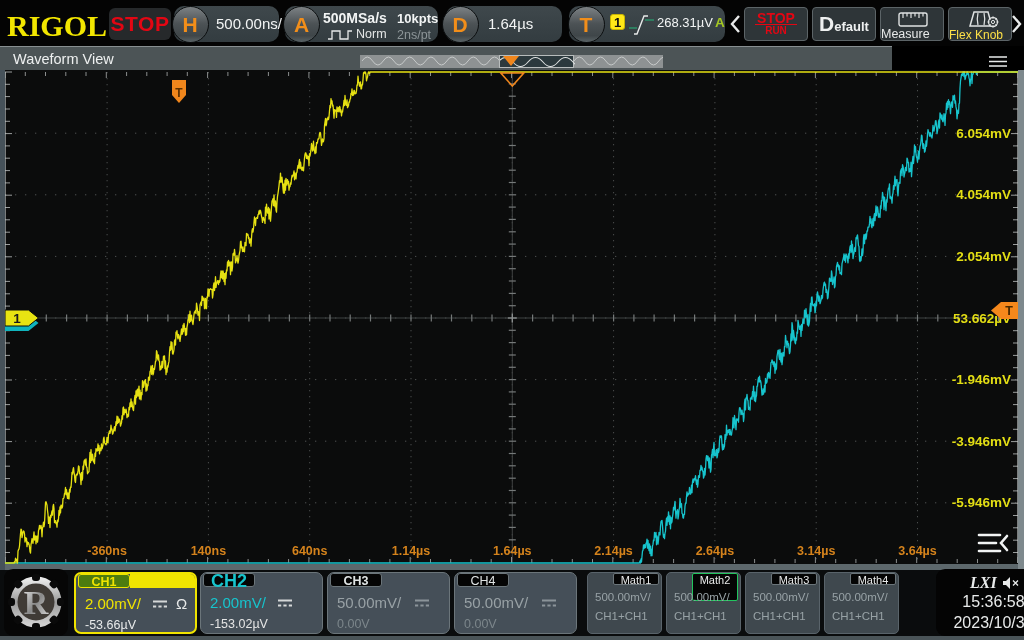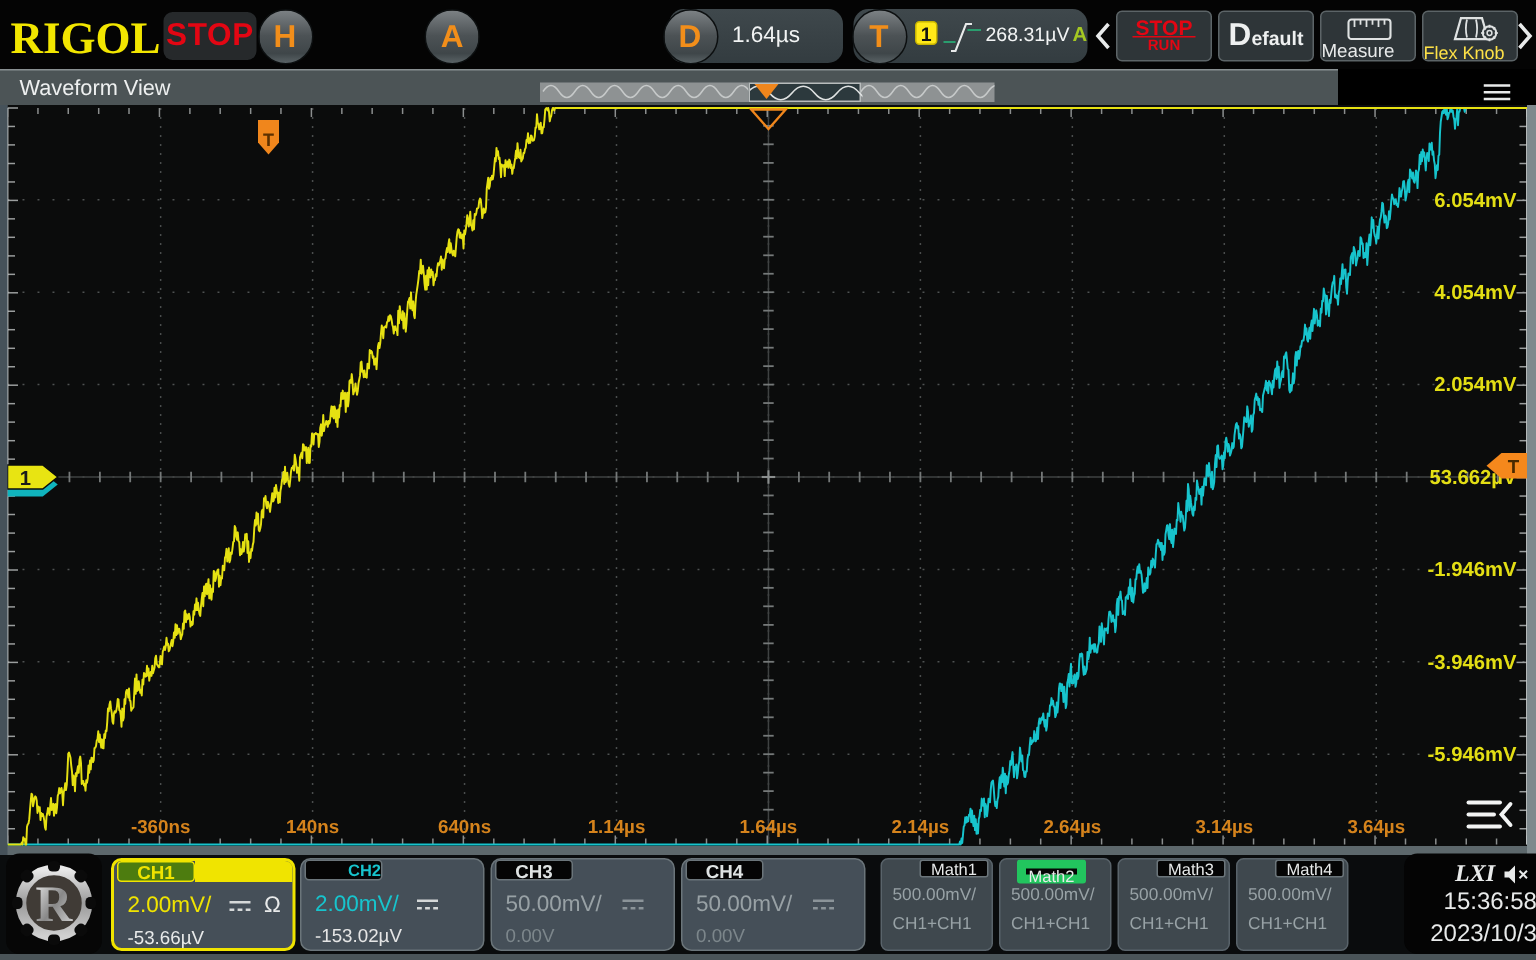--- a/index.html
+++ b/index.html
@@ -24,20 +24,32 @@
 #bezel { position:absolute; left:0; top:564px; width:1024px; height:6px; background:#5d686c; }
 #btmstrip { position:absolute; left:0; top:636px; width:1024px; height:4px; background:#4a5458; }
 #lbez { position:absolute; left:0; top:70px; width:5px; height:566px; background:#46525a; }
 #rbez { position:absolute; left:1018px; top:70px; width:6px; height:566px; background:#7e898d; }
 </style></head>
 <body>
 
 <div id="topbar">
  <div id="rigol">RIGOL</div>
  <div id="stoplbl">STOP</div>
+ <div class="cap" style="left:174px;width:105px">
+      <div class="captext" style="left:42px">500.00ns/</div>
+    </div>
+ <div class="cap" style="left:285px;width:153px">
+   <div style="position:absolute;left:38px;top:4px;font-size:14px;color:#f2f4f4;font-weight:bold">500MSa/s</div>
+   <svg style="position:absolute;left:42px;top:22px" width="26" height="14" viewBox="0 0 26 14">
+        <path d="M1 11 h4 v-8 h8 v8 h8 v-8 h4" fill="none" stroke="#e8eaea" stroke-width="1.3"></path>
+      </svg>
+   <div style="position:absolute;left:71px;top:21px;font-size:12.5px;color:#e4e6e6">Norm</div>
+   <div style="position:absolute;left:112px;top:5px;font-size:13px;color:#f2f4f4;font-weight:bold">10kpts</div>
+   <div style="position:absolute;left:112px;top:22px;font-size:12.5px;color:#8d9598">2ns/pt</div>
+ </div>
  <div class="cap" style="left:446px;width:116px">
       <div class="captext" style="left:42px">1.64µs</div>
     </div>
  <div class="cap" style="left:569px;width:156px">
    <div style="position:absolute;left:41px;top:8px;width:15px;height:16px;background:#ffe818;border-radius:3px;border:1px solid #c8b400;color:#111;font-weight:bold;font-size:13px;text-align:center;line-height:16px">1</div>
    <svg style="position:absolute;left:59px;top:6px" width="27" height="25" viewBox="0 0 27 25">
         <path d="M1 16 h8" stroke="#2a9d6e" stroke-width="1.3" fill="none"></path>
         <path d="M17 8 h9" stroke="#2a9d6e" stroke-width="1.3" fill="none"></path>
         <path d="M6 22 h3 l7 -18 h4" stroke="#e8eaea" stroke-width="1.4" fill="none"></path>
       </svg>
@@ -482,21 +494,21 @@
   <div style="position:absolute;left:9px;top:21px;font-size:15px;color:#f0e400">2.00mV/</div>
   <svg style="position:absolute;left:76px;top:26px" width="16" height="9" viewBox="0 0 16 9">
         <path d="M1 1.5 h14" stroke="#d5d8d8" stroke-width="1.8"></path>
         <path d="M1 6.5 h3.2 M6.4 6.5 h3.2 M11.8 6.5 h3.2" stroke="#d5d8d8" stroke-width="1.8"></path>
       </svg>
   <div style="position:absolute;left:100px;top:21px;font-size:15px;color:#e8eaea">Ω</div>
   <div style="position:absolute;left:9px;top:44px;font-size:12.5px;color:#e8eaea">-53.66µV</div>
 </div>
  <div class="chp" style="left:200px;border:1px solid #6b757a">
 
-  <div style="position:absolute;left:2px;top:0;width:52px;height:14px;background:#050505;border:1px solid #6b757a;border-radius:3px;color:#17c4cd;font-size:11px;font-weight:bold;text-align:right;line-height:14px">CH2</div>
+  <div style="position:absolute;left:2px;top:0;width:52px;height:14px;background:#050505;border:1px solid #6b757a;border-radius:3px;color:#17c4cd;font-size:18px;font-weight:bold;text-align:center;line-height:14px">CH2</div>
   <div style="position:absolute;left:9px;top:21px;font-size:15px;color:#17c4cd">2.00mV/</div>
   <svg style="position:absolute;left:76px;top:26px" width="16" height="9" viewBox="0 0 16 9">
         <path d="M1 1.5 h14" stroke="#d5d8d8" stroke-width="1.8"></path>
         <path d="M1 6.5 h3.2 M6.4 6.5 h3.2 M11.8 6.5 h3.2" stroke="#d5d8d8" stroke-width="1.8"></path>
       </svg>
 
   <div style="position:absolute;left:9px;top:44px;font-size:12.5px;color:#e5e5e5">-153.02µV</div>
 </div>
  <div class="chp" style="left:327px;border:1px solid #6b757a">
 
@@ -504,36 +516,36 @@
   <div style="position:absolute;left:9px;top:21px;font-size:15px;color:#98a1a5">50.00mV/</div>
   <svg style="position:absolute;left:86px;top:26px" width="16" height="9" viewBox="0 0 16 9">
         <path d="M1 1.5 h14" stroke="#8b9499" stroke-width="1.8"></path>
         <path d="M1 6.5 h3.2 M6.4 6.5 h3.2 M11.8 6.5 h3.2" stroke="#8b9499" stroke-width="1.8"></path>
       </svg>
 
   <div style="position:absolute;left:9px;top:44px;font-size:12.5px;color:#7c868b">0.00V</div>
 </div>
  <div class="chp" style="left:454px;border:1px solid #6b757a">
 
-  <div style="position:absolute;left:2px;top:0;width:52px;height:14px;background:#050505;border:1px solid #6b757a;border-radius:3px;color:#dfe3e3;font-size:12.5px;font-weight:bold;text-align:center;line-height:14px">CH4</div>
+  <div style="position:absolute;left:2px;top:0;width:52px;height:14px;background:#050505;border:1px solid #6b757a;border-radius:3px;color:#dfe3e3;font-size:12.5px;font-weight:normal;text-align:center;line-height:14px">CH4</div>
   <div style="position:absolute;left:9px;top:21px;font-size:15px;color:#98a1a5">50.00mV/</div>
   <svg style="position:absolute;left:86px;top:26px" width="16" height="9" viewBox="0 0 16 9">
         <path d="M1 1.5 h14" stroke="#8b9499" stroke-width="1.8"></path>
         <path d="M1 6.5 h3.2 M6.4 6.5 h3.2 M11.8 6.5 h3.2" stroke="#8b9499" stroke-width="1.8"></path>
       </svg>
 
   <div style="position:absolute;left:9px;top:44px;font-size:12.5px;color:#7c868b">0.00V</div>
 </div>
  <div class="mp" style="left:587px">
   <div style="position:absolute;right:2px;top:0;width:46px;height:12px;background:#050505;border:1px solid #6b757a;border-radius:2px;color:#e8eaea;font-size:11px;text-align:center;line-height:12px">Math1</div>
   <div style="position:absolute;left:7px;top:18px;font-size:11.5px;color:#98a2a6">500.00mV/</div>
   <div style="position:absolute;left:7px;top:37px;font-size:11.5px;color:#98a2a6">CH1+CH1</div>
 </div>
  <div class="mp" style="left:666px">
-  <div style="position:absolute;right:16px;top:0;width:46px;height:16px;background:#050505;border:6px solid #22c55e;border-radius:2px;color:#e8eaea;font-size:11px;text-align:center;line-height:12px">Math2</div>
+  <div style="position:absolute;right:2px;top:0;width:46px;height:28px;background:#050505;border:1px solid #22c55e;border-radius:2px;color:#e8eaea;font-size:11px;text-align:center;line-height:12px">Math2</div>
   <div style="position:absolute;left:7px;top:18px;font-size:11.5px;color:#98a2a6">500.00mV/</div>
   <div style="position:absolute;left:7px;top:37px;font-size:11.5px;color:#98a2a6">CH1+CH1</div>
 </div>
  <div class="mp" style="left:745px">
   <div style="position:absolute;right:2px;top:0;width:46px;height:12px;background:#050505;border:1px solid #6b757a;border-radius:2px;color:#e8eaea;font-size:11px;text-align:center;line-height:12px">Math3</div>
   <div style="position:absolute;left:7px;top:18px;font-size:11.5px;color:#98a2a6">500.00mV/</div>
   <div style="position:absolute;left:7px;top:37px;font-size:11.5px;color:#98a2a6">CH1+CH1</div>
 </div>
  <div class="mp" style="left:824px">
   <div style="position:absolute;right:2px;top:0;width:46px;height:12px;background:#050505;border:1px solid #6b757a;border-radius:2px;color:#e8eaea;font-size:11px;text-align:center;line-height:12px">Math4</div>

